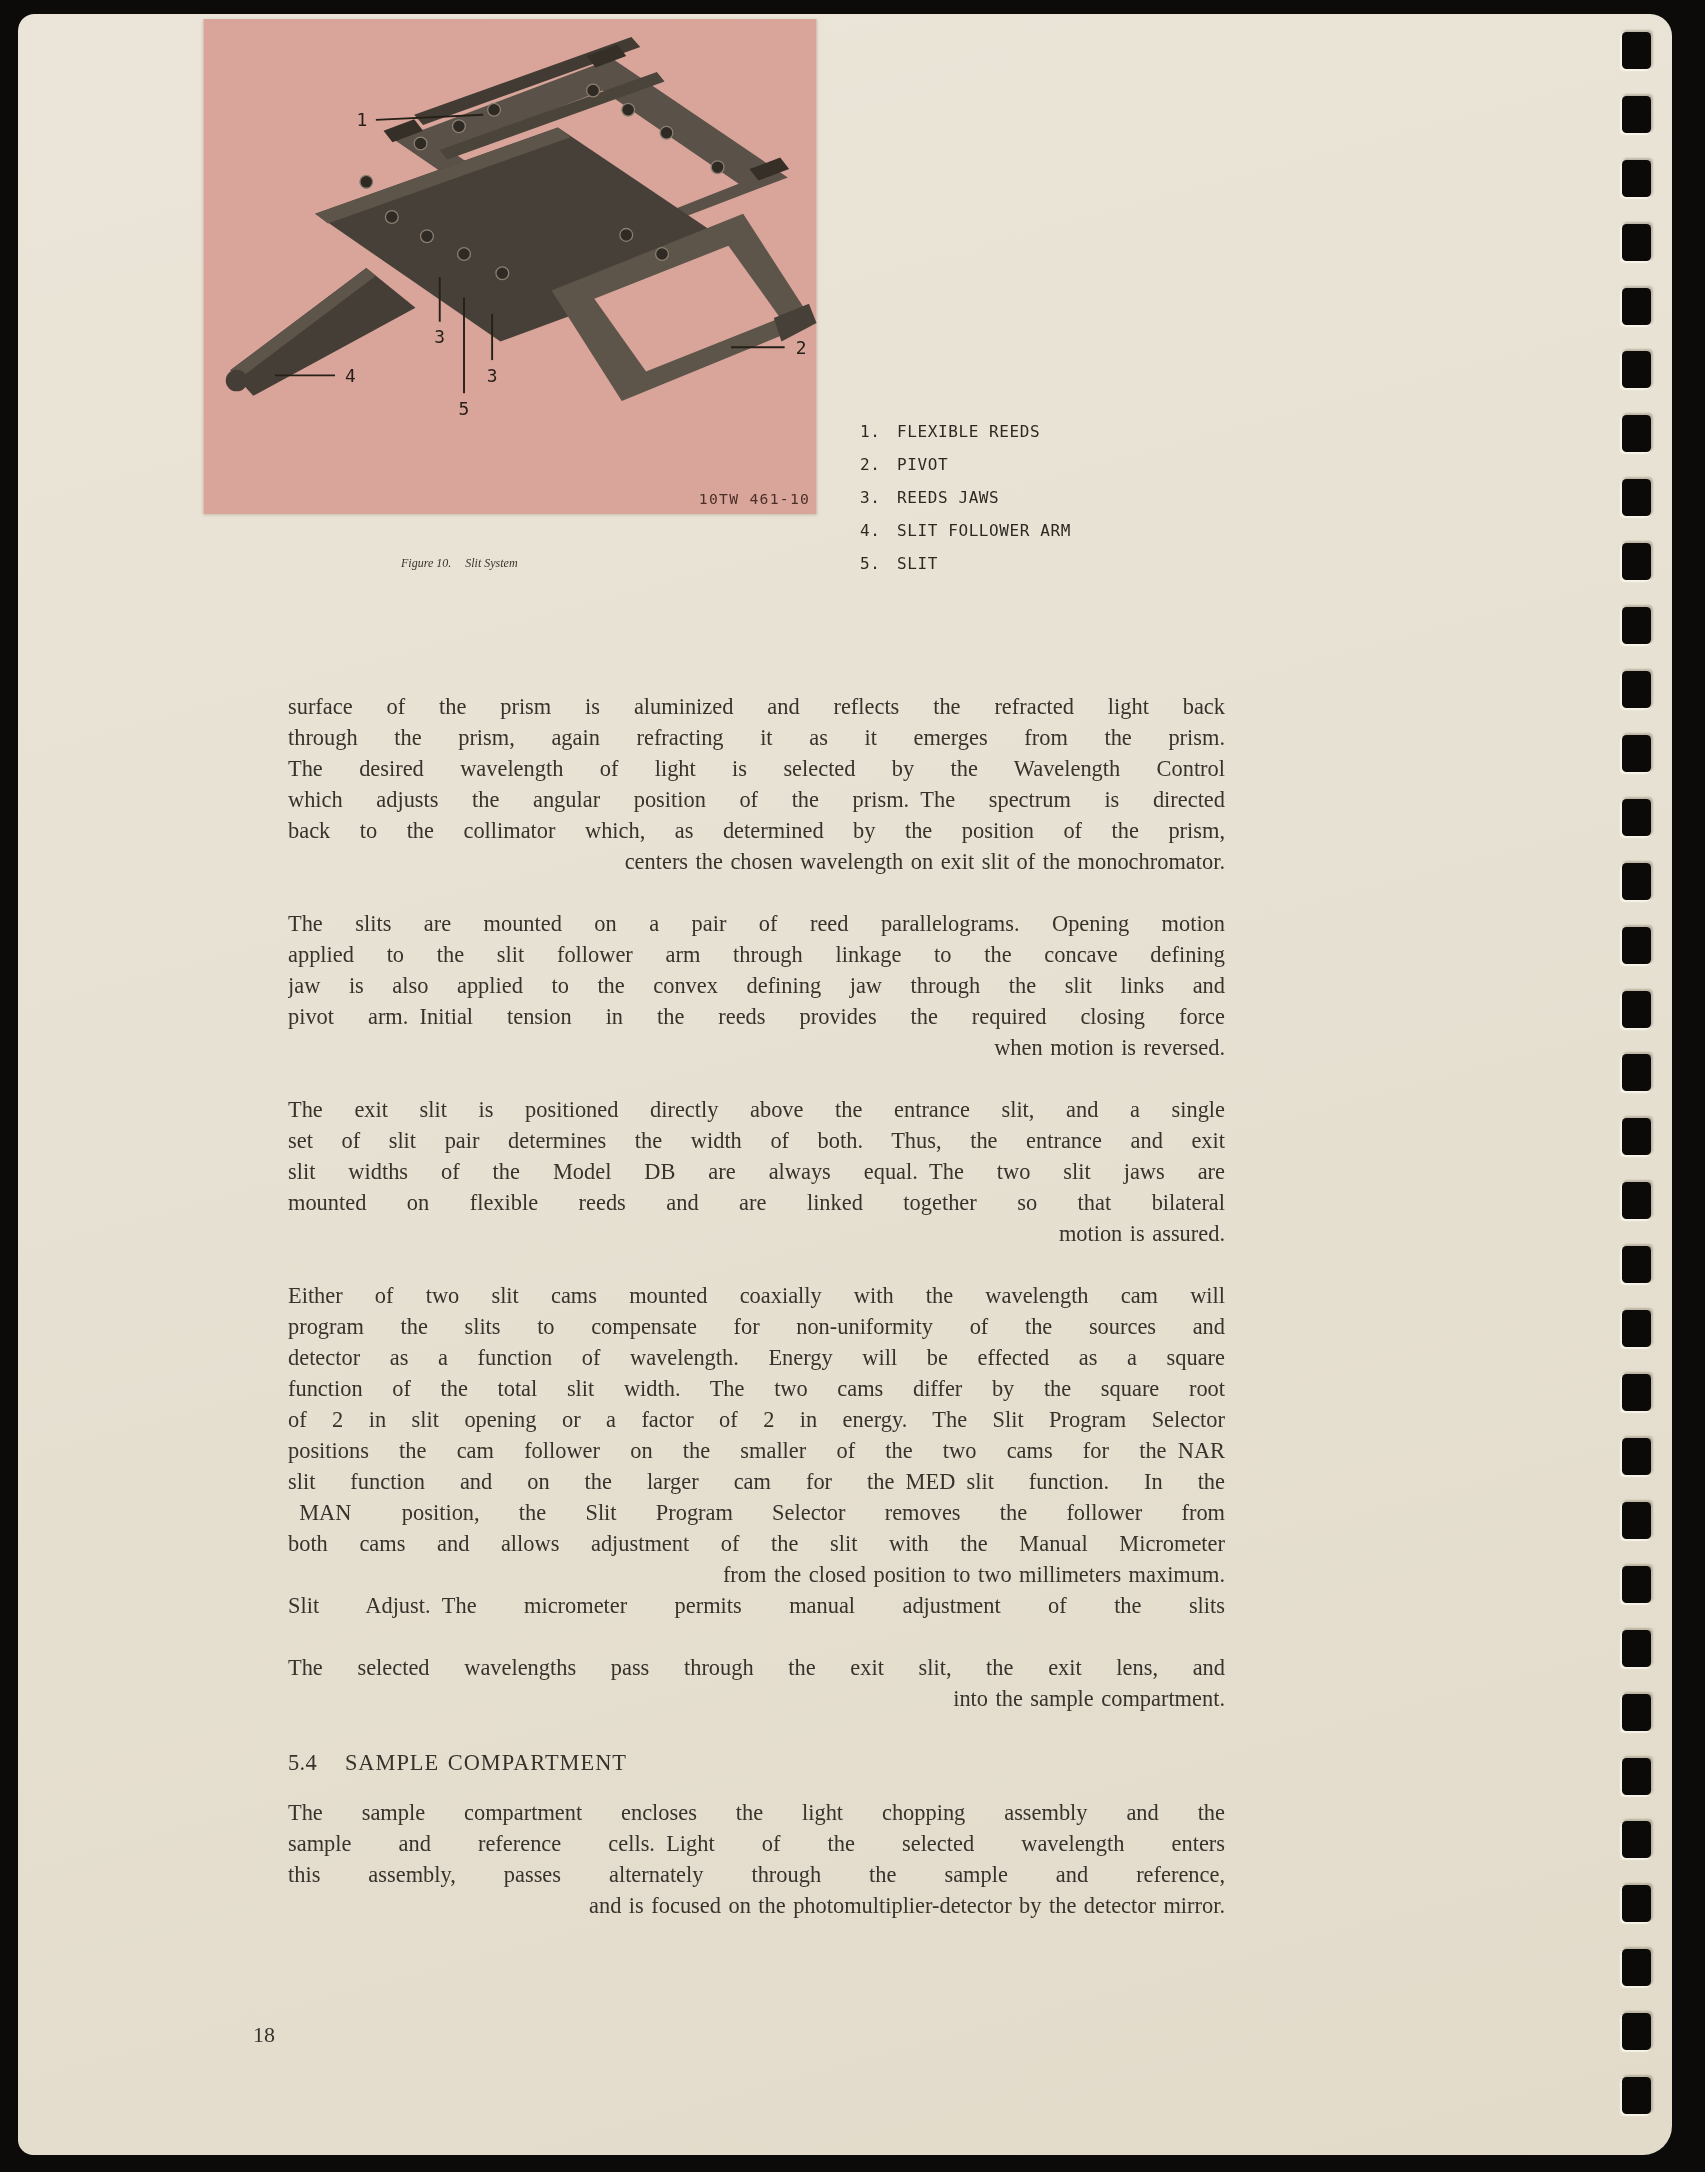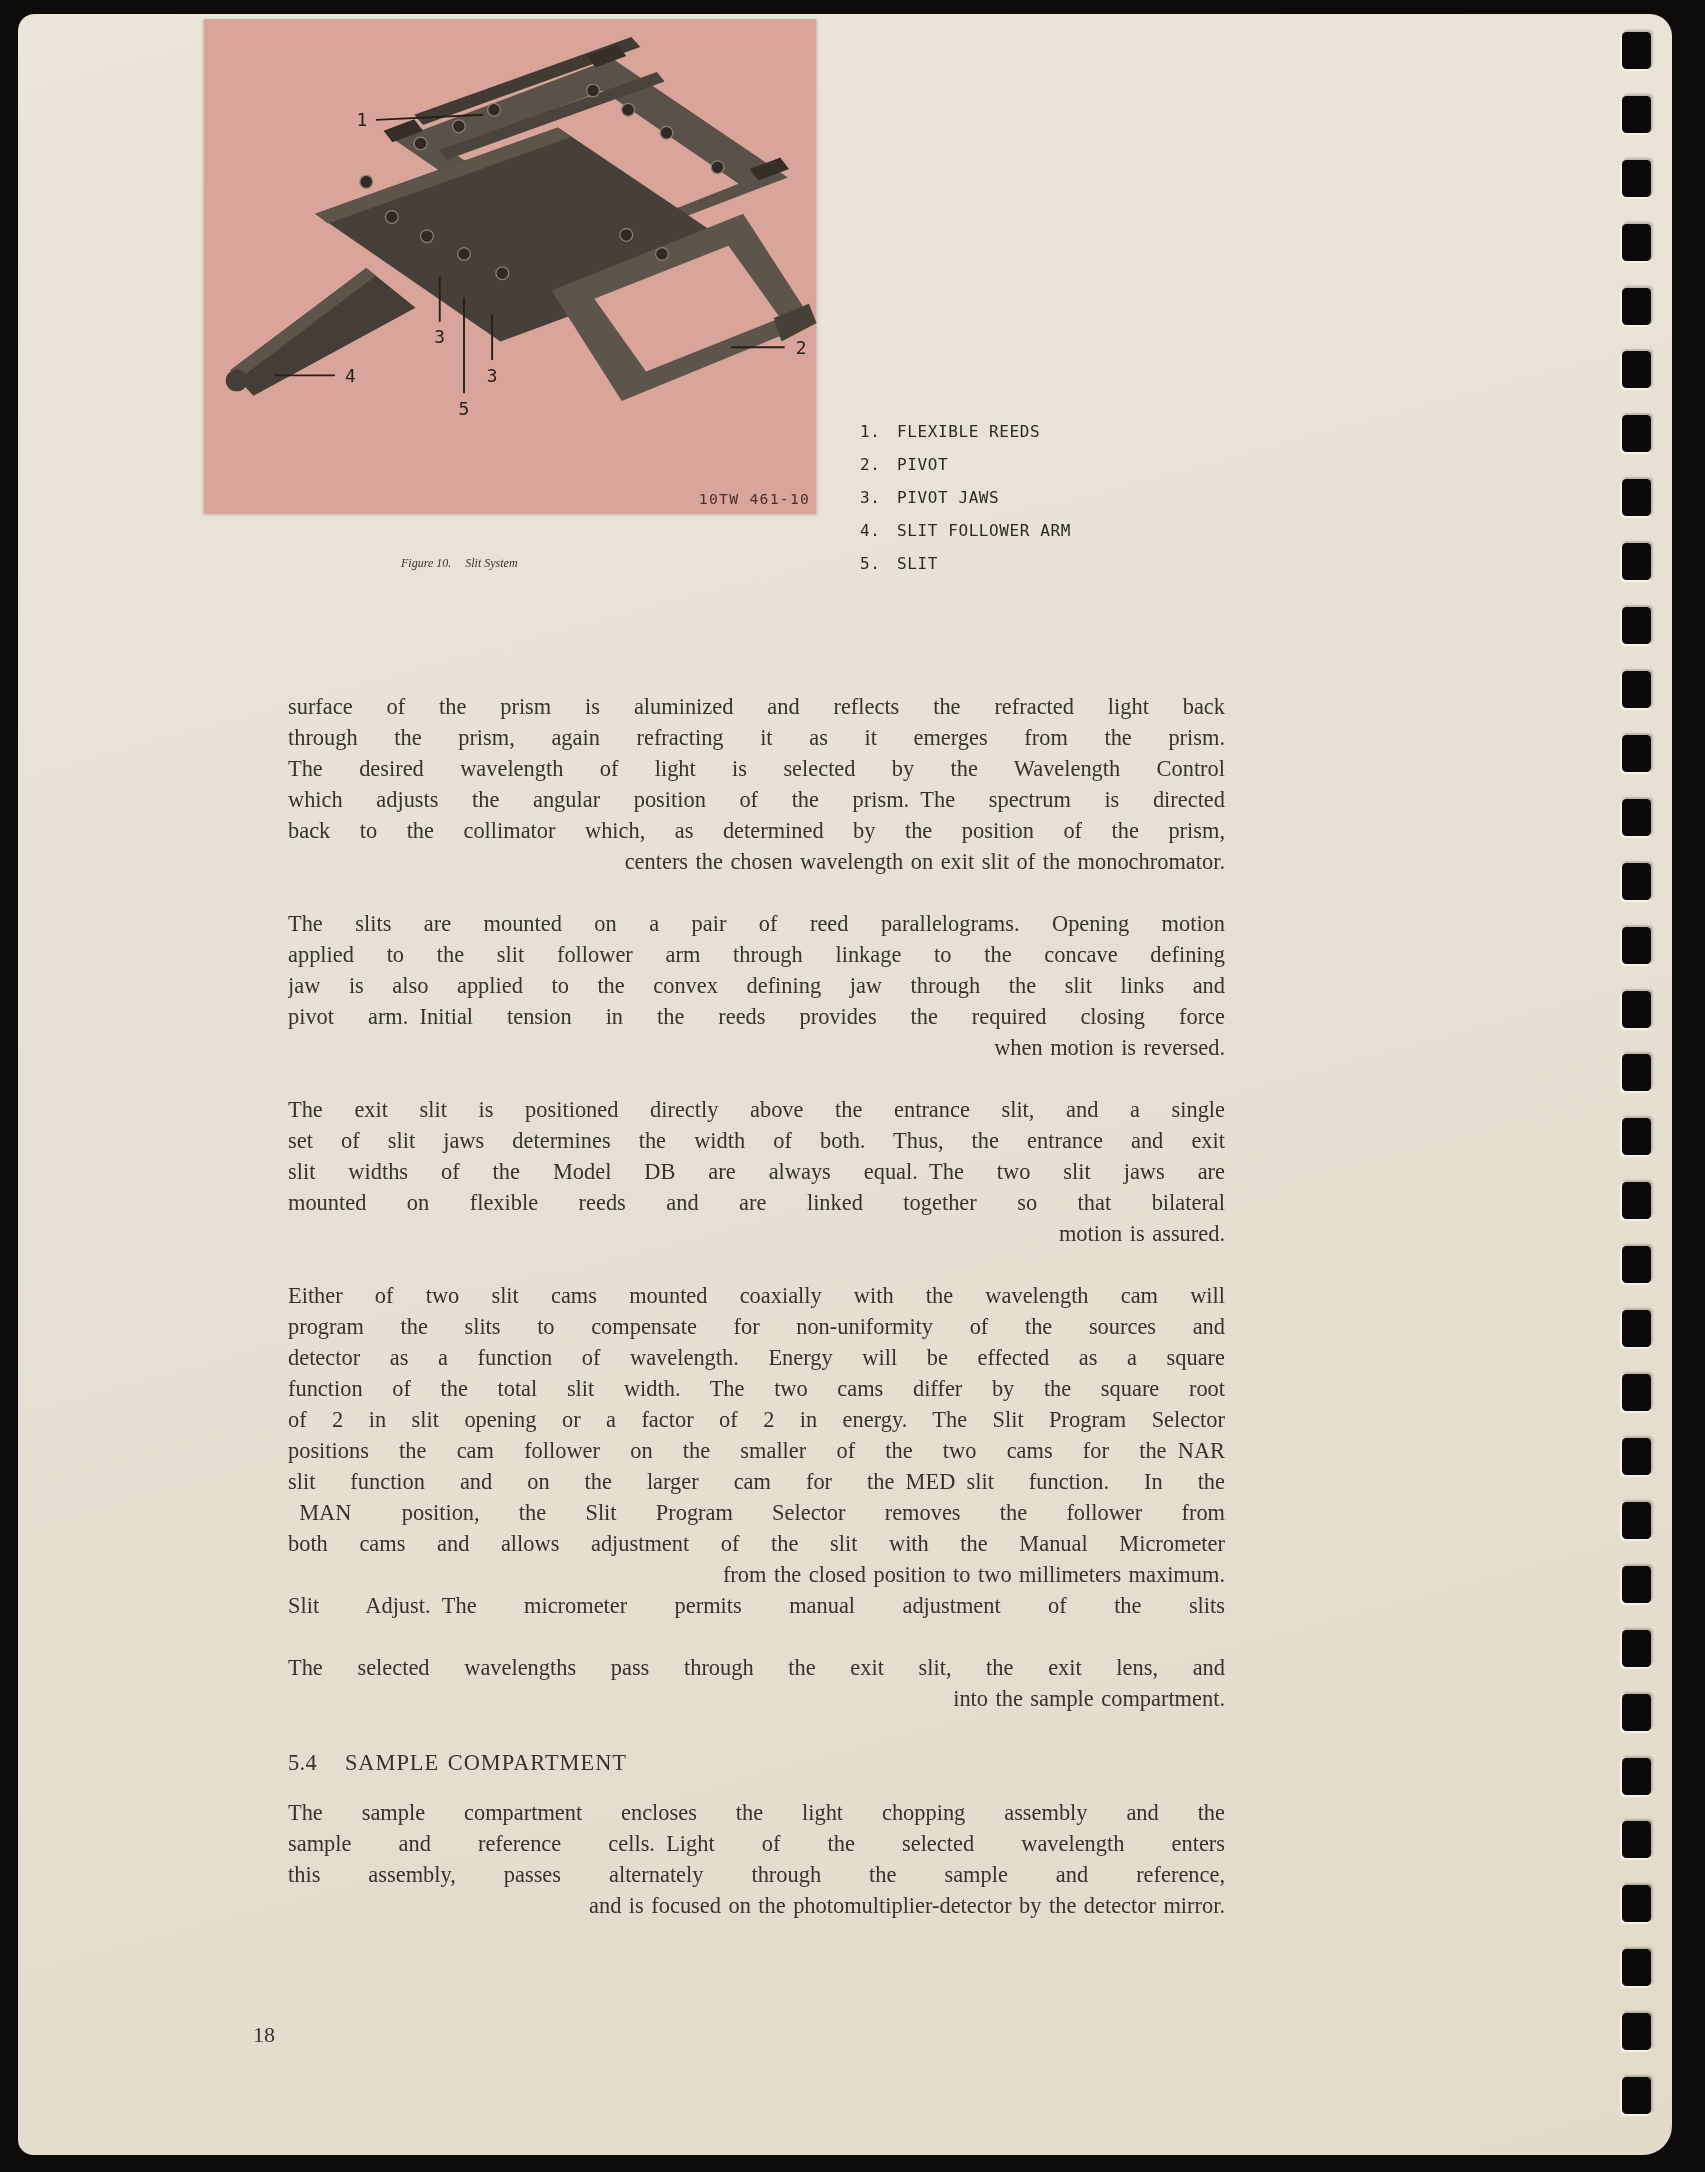--- a/index.html
+++ b/index.html
@@ -126,21 +126,21 @@
       <text class="callout-num" x="230" y="568" text-anchor="middle">4</text>
       <text class="callout-num" x="408" y="620" text-anchor="middle">5</text>
 
       <text class="credit" x="950" y="760" text-anchor="end">10TW 461-10</text>
     </svg>
   </div>
 
   <div class="legend">
       <div class="legend-item"><span class="l-num">1.</span><span class="l-label">FLEXIBLE REEDS</span></div>
       <div class="legend-item"><span class="l-num">2.</span><span class="l-label">PIVOT</span></div>
-      <div class="legend-item"><span class="l-num">3.</span><span class="l-label">PIVOT JAWS</span></div>
+      <div class="legend-item"><span class="l-num">3.</span><span class="l-label">REEDS JAWS</span></div>
       <div class="legend-item"><span class="l-num">4.</span><span class="l-label">SLIT FOLLOWER ARM</span></div>
       <div class="legend-item"><span class="l-num">5.</span><span class="l-label">SLIT</span></div>
     </div>
 
   <div class="caption">
     <span class="cap-label">Figure 10.</span><span class="cap-title">Slit System</span>
   </div>
 
   <div class="textcol">
       <div class="para">
@@ -153,21 +153,21 @@
       </div>
       <div class="para">
         <div class="line jline">The slits are mounted on a pair of reed parallelograms. Opening motion</div>
         <div class="line jline">applied to the slit follower arm through linkage to the concave defining</div>
         <div class="line jline">jaw is also applied to the convex defining jaw through the slit links and</div>
         <div class="line jline">pivot arm. Initial tension in the reeds provides the required closing force</div>
         <div class="line last">when motion is reversed.</div>
       </div>
       <div class="para">
         <div class="line jline">The exit slit is positioned directly above the entrance slit, and a single</div>
-        <div class="line jline">set of slit jaws determines the width of both. Thus, the entrance and exit</div>
+        <div class="line jline">set of slit pair determines the width of both. Thus, the entrance and exit</div>
         <div class="line jline">slit widths of the Model DB are always equal. The two slit jaws are</div>
         <div class="line jline">mounted on flexible reeds and are linked together so that bilateral</div>
         <div class="line last">motion is assured.</div>
       </div>
       <div class="para">
         <div class="line jline">Either of two slit cams mounted coaxially with the wavelength cam will</div>
         <div class="line jline">program the slits to compensate for non-uniformity of the sources and</div>
         <div class="line jline">detector as a function of wavelength. Energy will be effected as a square</div>
         <div class="line jline">function of the total slit width. The two cams differ by the square root</div>
         <div class="line jline">of 2 in slit opening or a factor of 2 in energy. The Slit Program Selector</div>

